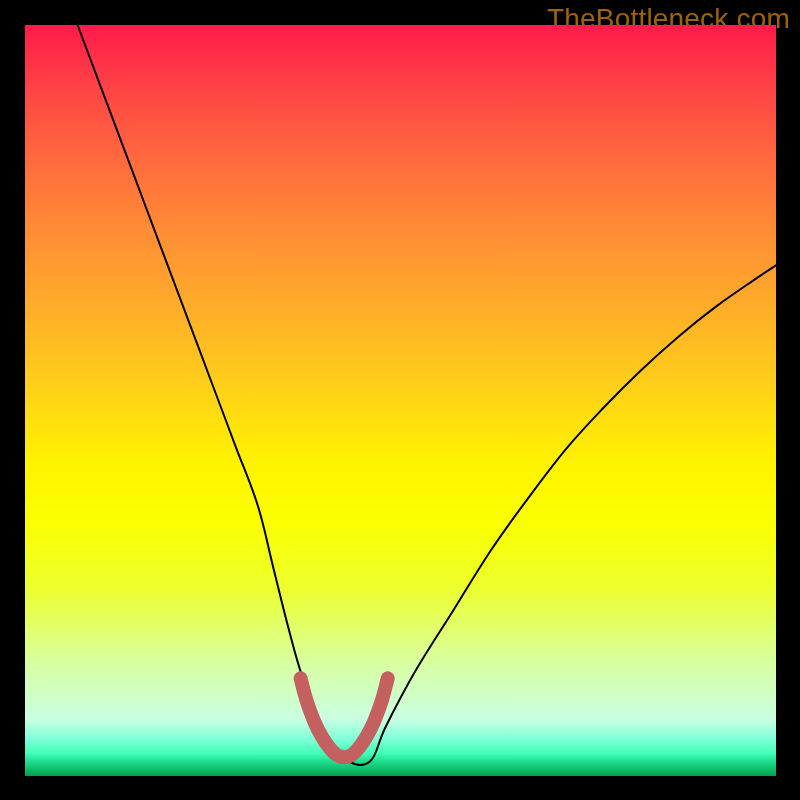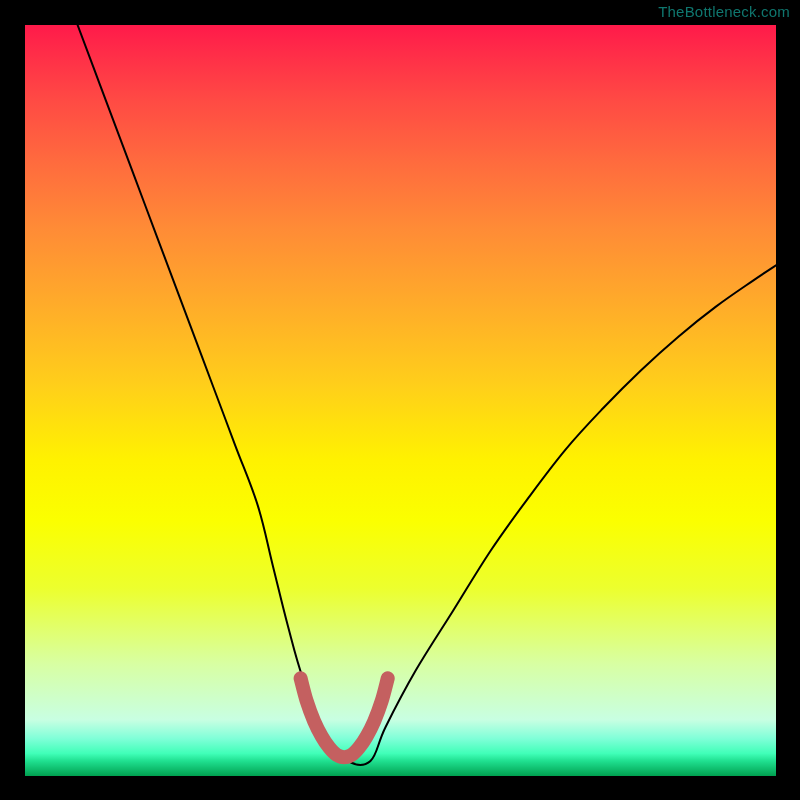--- a/index.html
+++ b/index.html
@@ -55,22 +55,22 @@
   }
   .curve {
     position: absolute;
     left: 0;
     top: 0;
   }
   .watermark {
     position: absolute;
     top: 3px;
     right: 10px;
-    color: #0f766e;
-    font-size: 15px;
+    color: #a16207;
+    font-size: 28px;
     font-weight: 400;
     letter-spacing: 0.2px;
     user-select: none;
   }
 </style>
 </head>
 <body>
 
 <div class="watermark">TheBottleneck.com</div>
 

